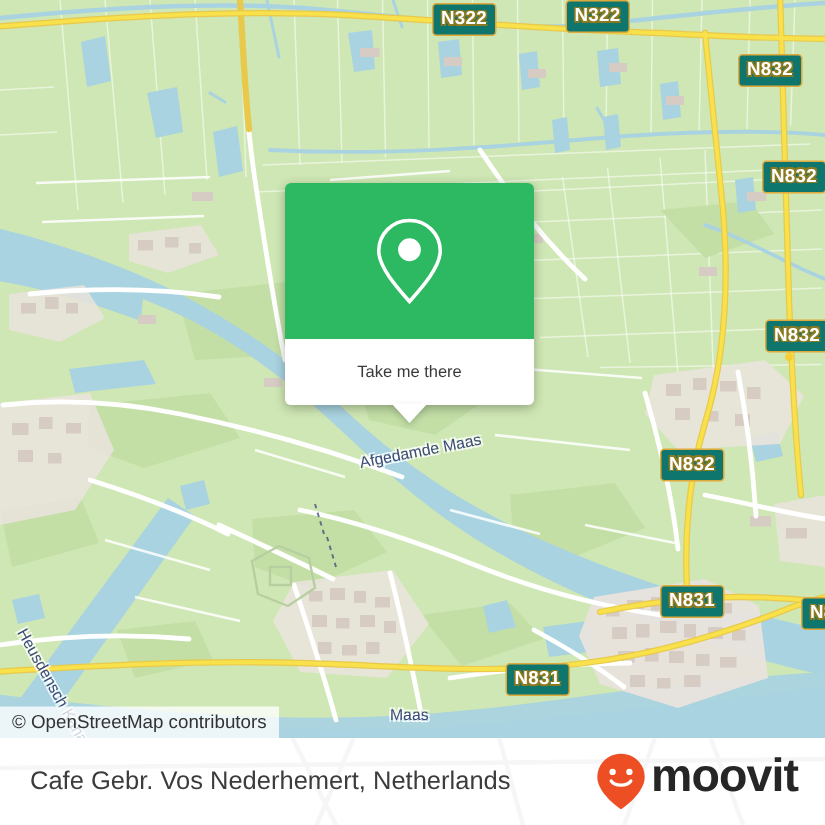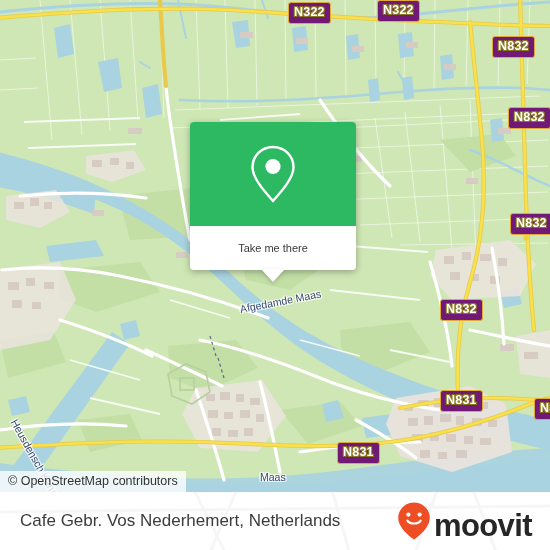--- a/index.html
+++ b/index.html
@@ -28,21 +28,21 @@
     width: 550px;
     height: 492px;
     overflow: hidden;
     background: #cfe7b4;
   }
   .map-svg { position:absolute; left:0; top:0; }
 
   
   .shield {
     position: absolute;
-    background: #701a75;
+    background: #0f766e;
     border: 1.6px solid #e0a93b;
     border-radius: 3px;
     color: #ffffff;
     font-size: 12.5px;
     font-weight: bold;
     font-family: "Liberation Sans", sans-serif;
     line-height: 1;
     padding: 3px 5px 4px 5px;
     letter-spacing: 0.2px;
     text-shadow:
@@ -150,21 +150,21 @@
     position: relative;
     font-size: 17px;
     color: #3c3c3c;
     font-family: "Liberation Sans", sans-serif;
     white-space: nowrap;
     z-index: 2;
   }
   .brand {
     position: relative;
     display: flex;
-    align-items: flex-end;
+    align-items: flex-start;
     gap: 2px;
     z-index: 2;
   }
   .brand-word {
     font-size: 31px;
     font-weight: bold;
     color: #262626;
     letter-spacing: -0.6px;
     font-family: "Liberation Sans", sans-serif;
     line-height: 1;

